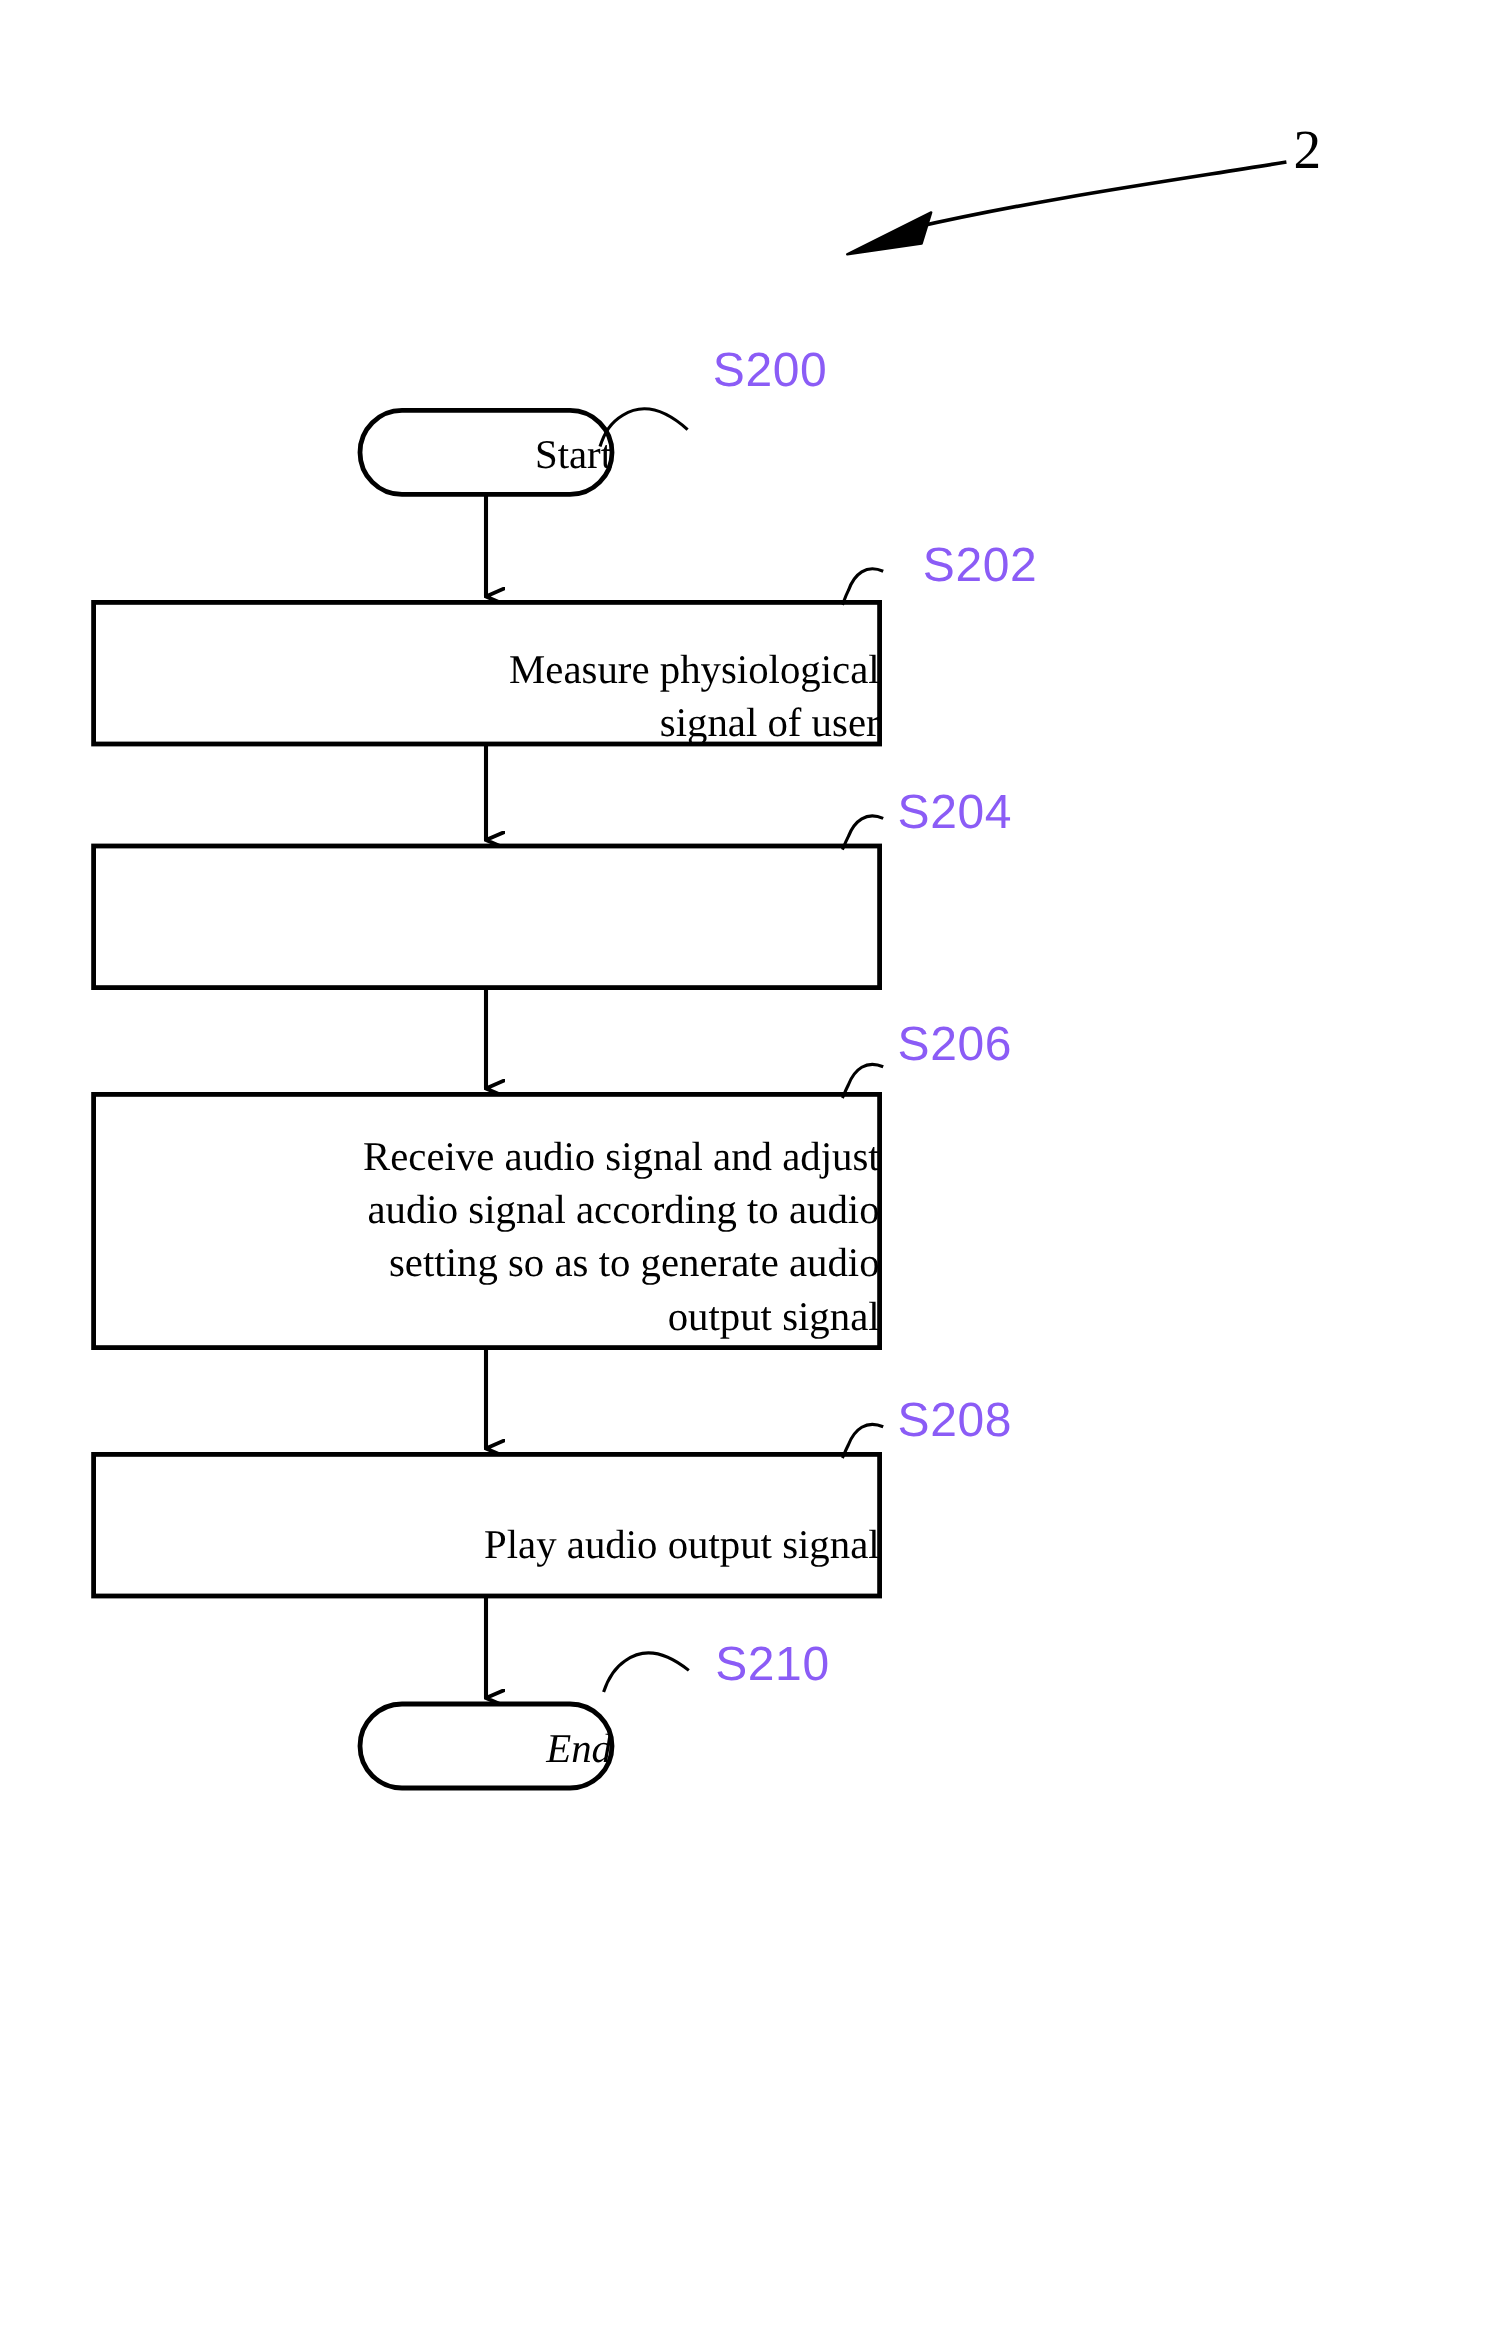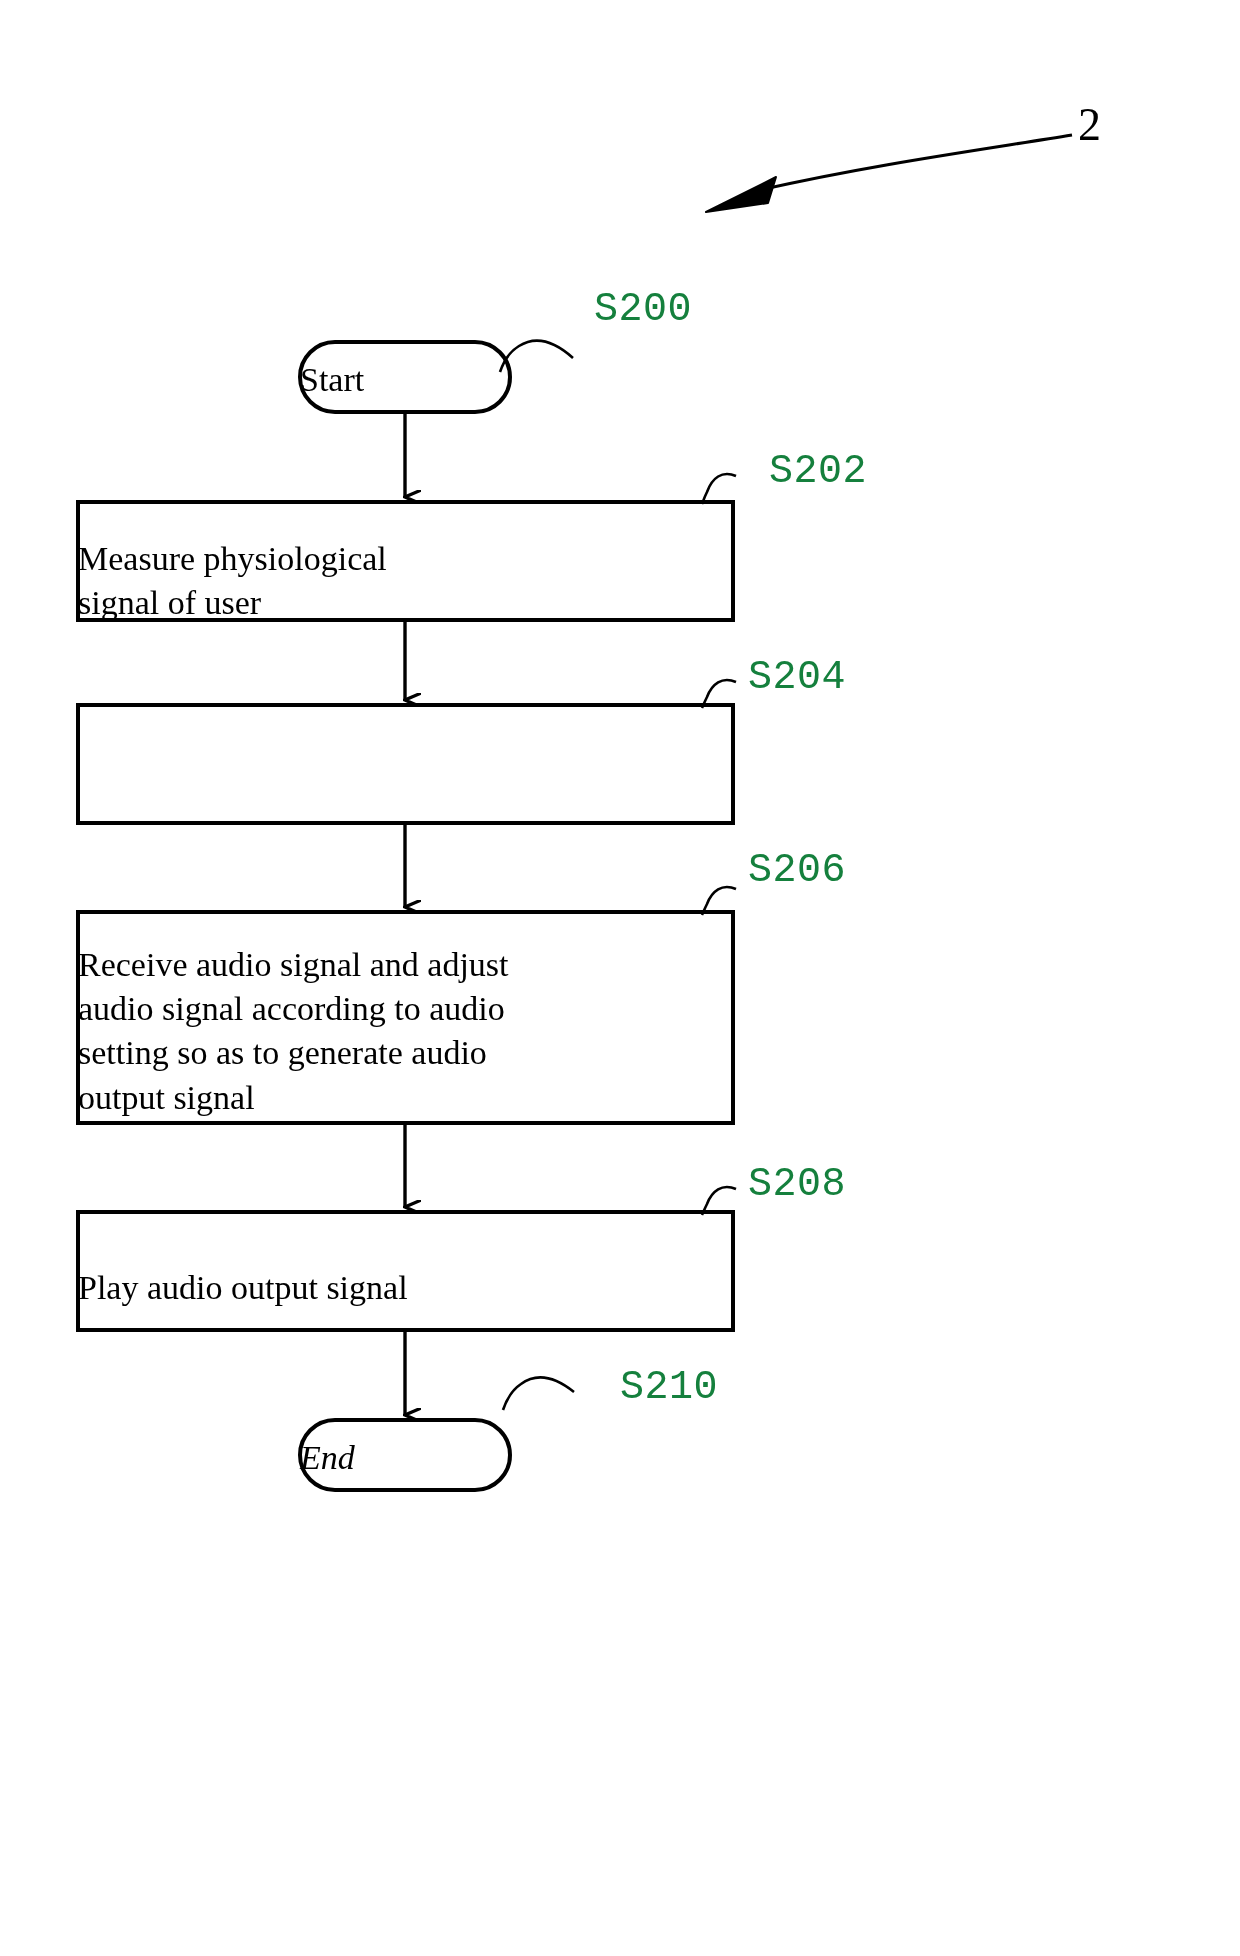--- a/index.html
+++ b/index.html
@@ -23,39 +23,39 @@
     position: absolute;
     left: 0;
     top: 0;
     width: 1240px;
     height: 1956px;
     display: block;
   }
   
   .node-text {
     position: absolute;
-    text-align: left;
+    text-align: right;
     line-height: 1.30;
     color: #000;
     white-space: pre-line;
     font-family: "Liberation Serif", "DejaVu Serif", serif;
   }
   .terminal-label {
     font-size: 34px;
   }
   .process-label {
     font-size: 34px;
     margin-top: 18px;
   }
   .step-tag {
     position: absolute;
     font-size: 40px;
     letter-spacing: 0.5px;
-    color: #15803d;
-    font-family: Liberation Mono, monospace;
+    color: #8b5cf6;
+    font-family: Liberation Sans, sans-serif;
     white-space: nowrap;
   }
   .fig-num {
     position: absolute;
     font-size: 46px;
     color: #000;
     font-family: "Liberation Serif", "DejaVu Serif", serif;
   }
 </style>
 </head>
@@ -125,15 +125,15 @@
   <div class="step-tag" style="left:594px; top:287px;">S200</div>
 
   <div class="step-tag" style="left:769px; top:449px;">S202</div>
 
   <div class="step-tag" style="left:748px; top:655px;">S204</div>
 
   <div class="step-tag" style="left:748px; top:848px;">S206</div>
 
   <div class="step-tag" style="left:748px; top:1162px;">S208</div>
 
-  <div class="step-tag" style="left:596px; top:1365px;margin-left:24px;">S210</div>
+  <div class="step-tag" style="left:596px; top:1365px;">S210</div>
 
 </div>
 
 </body></html>

